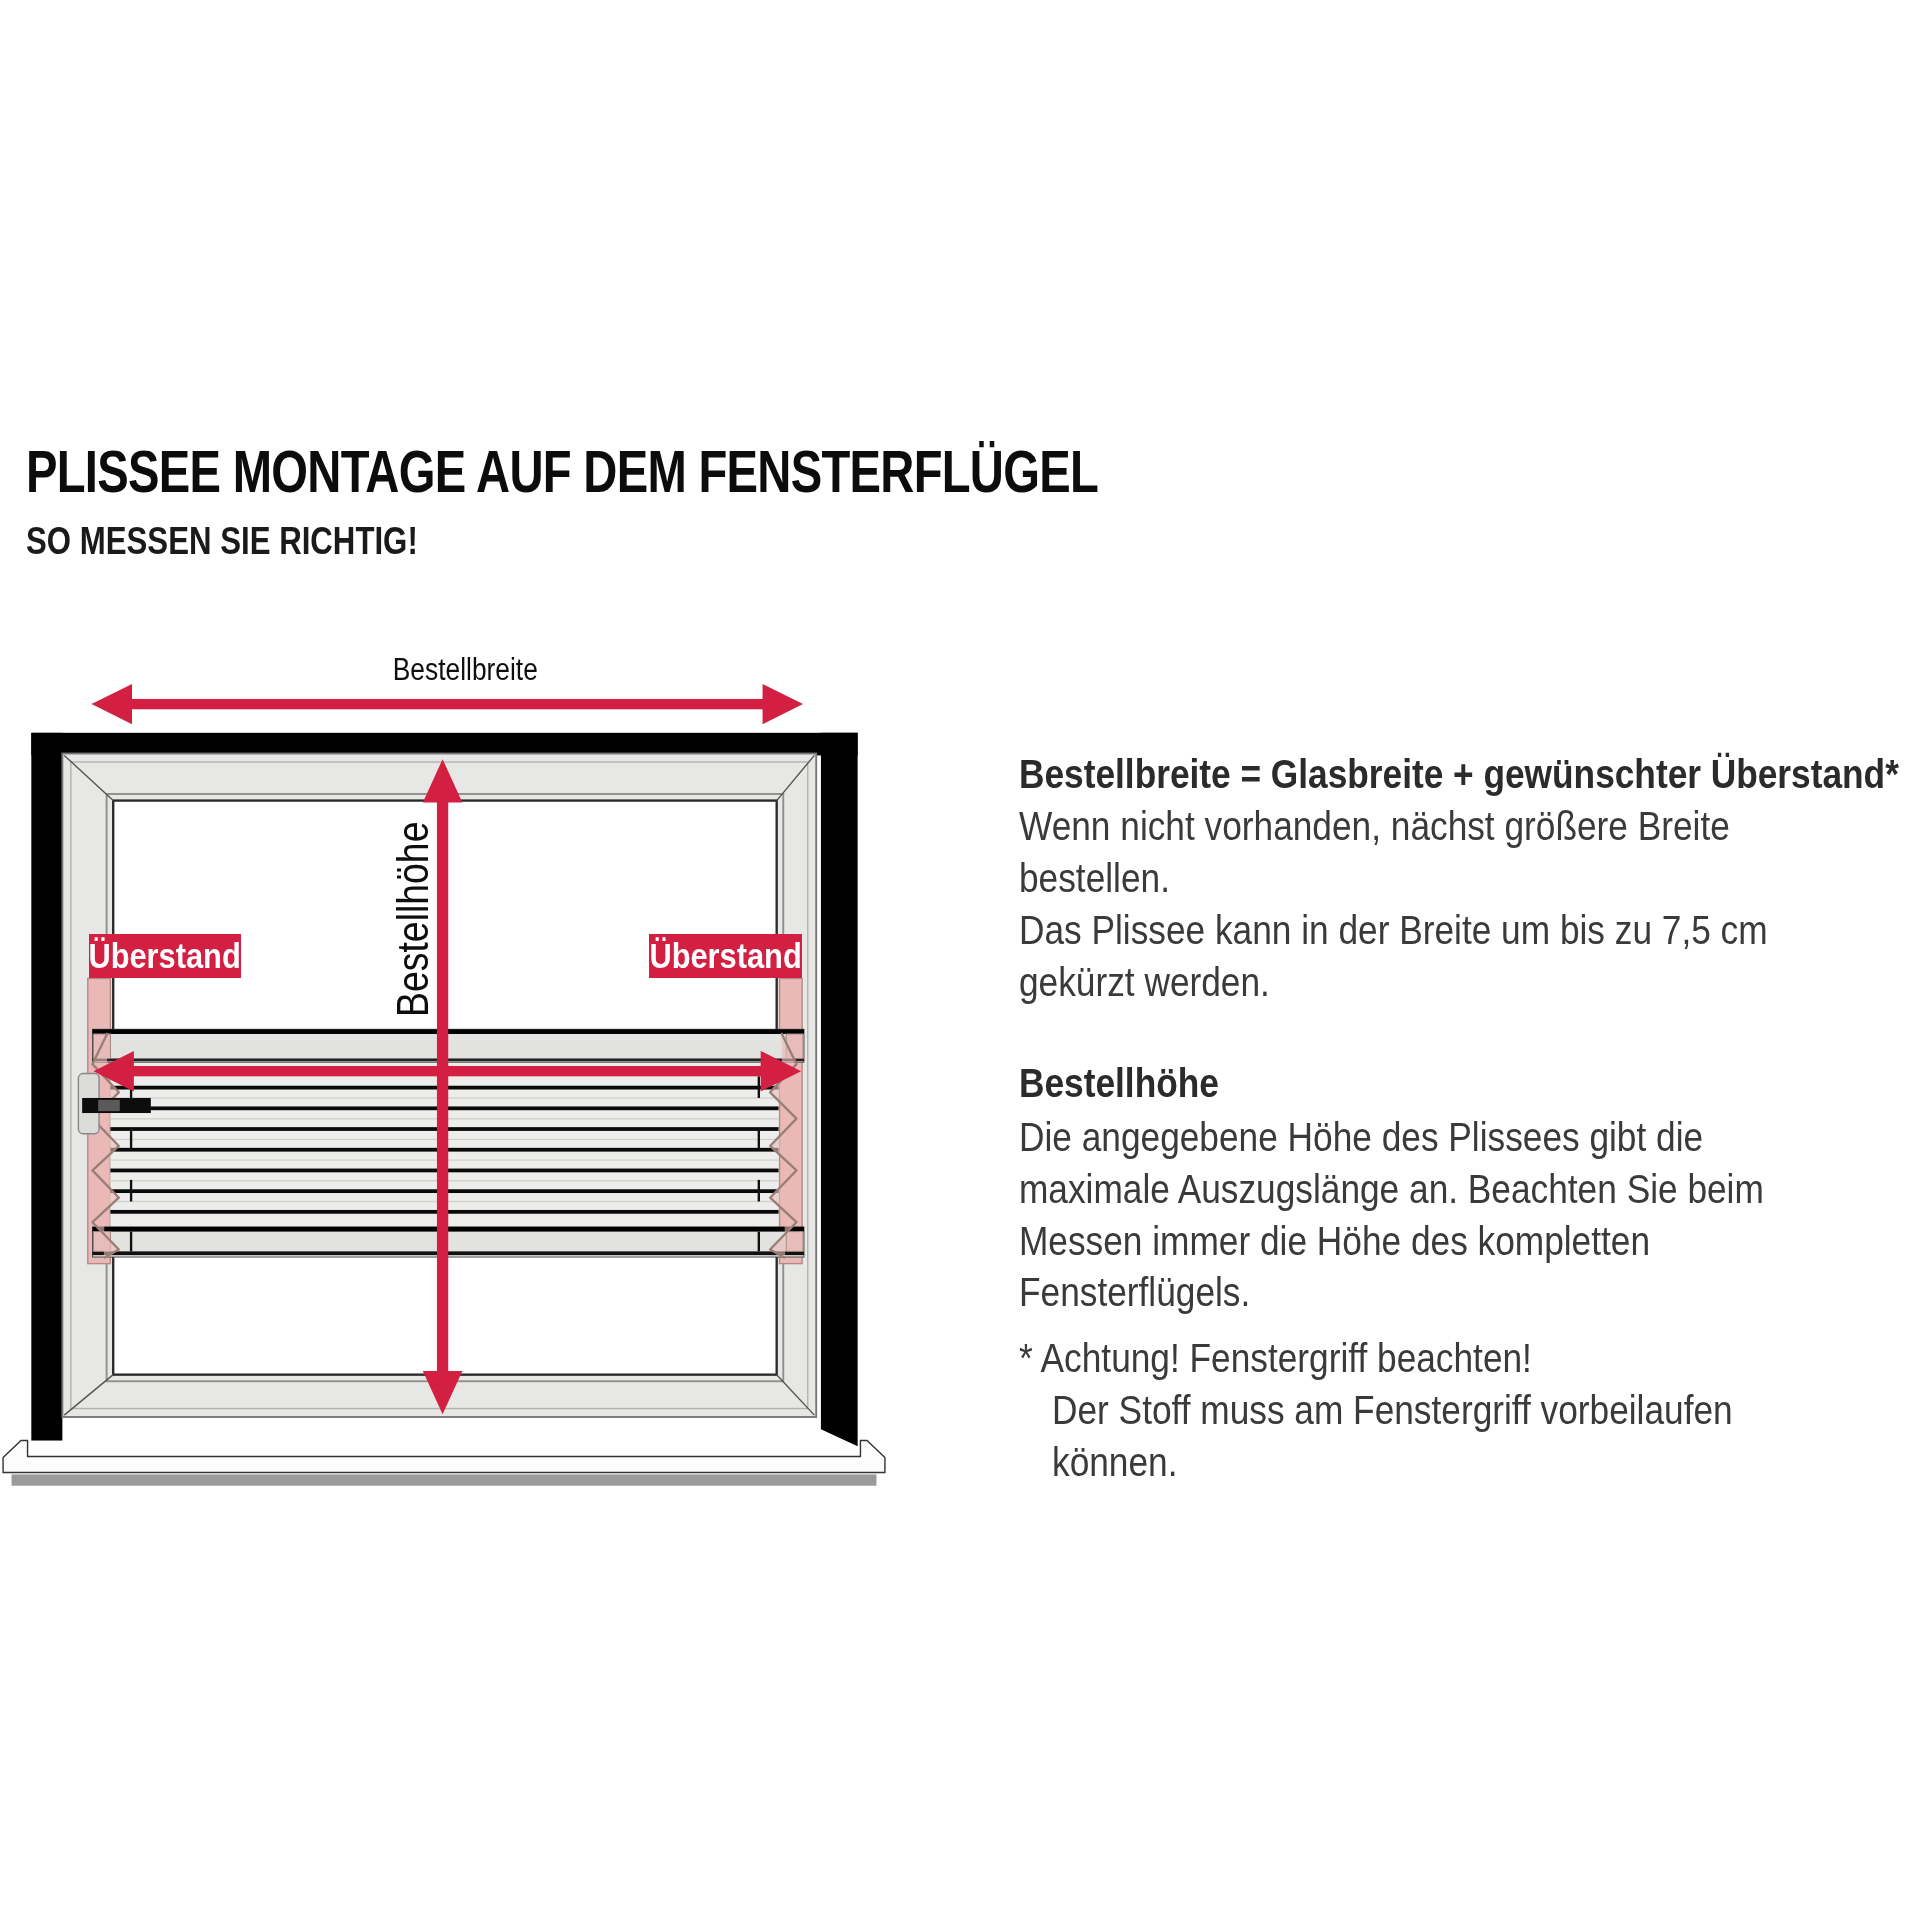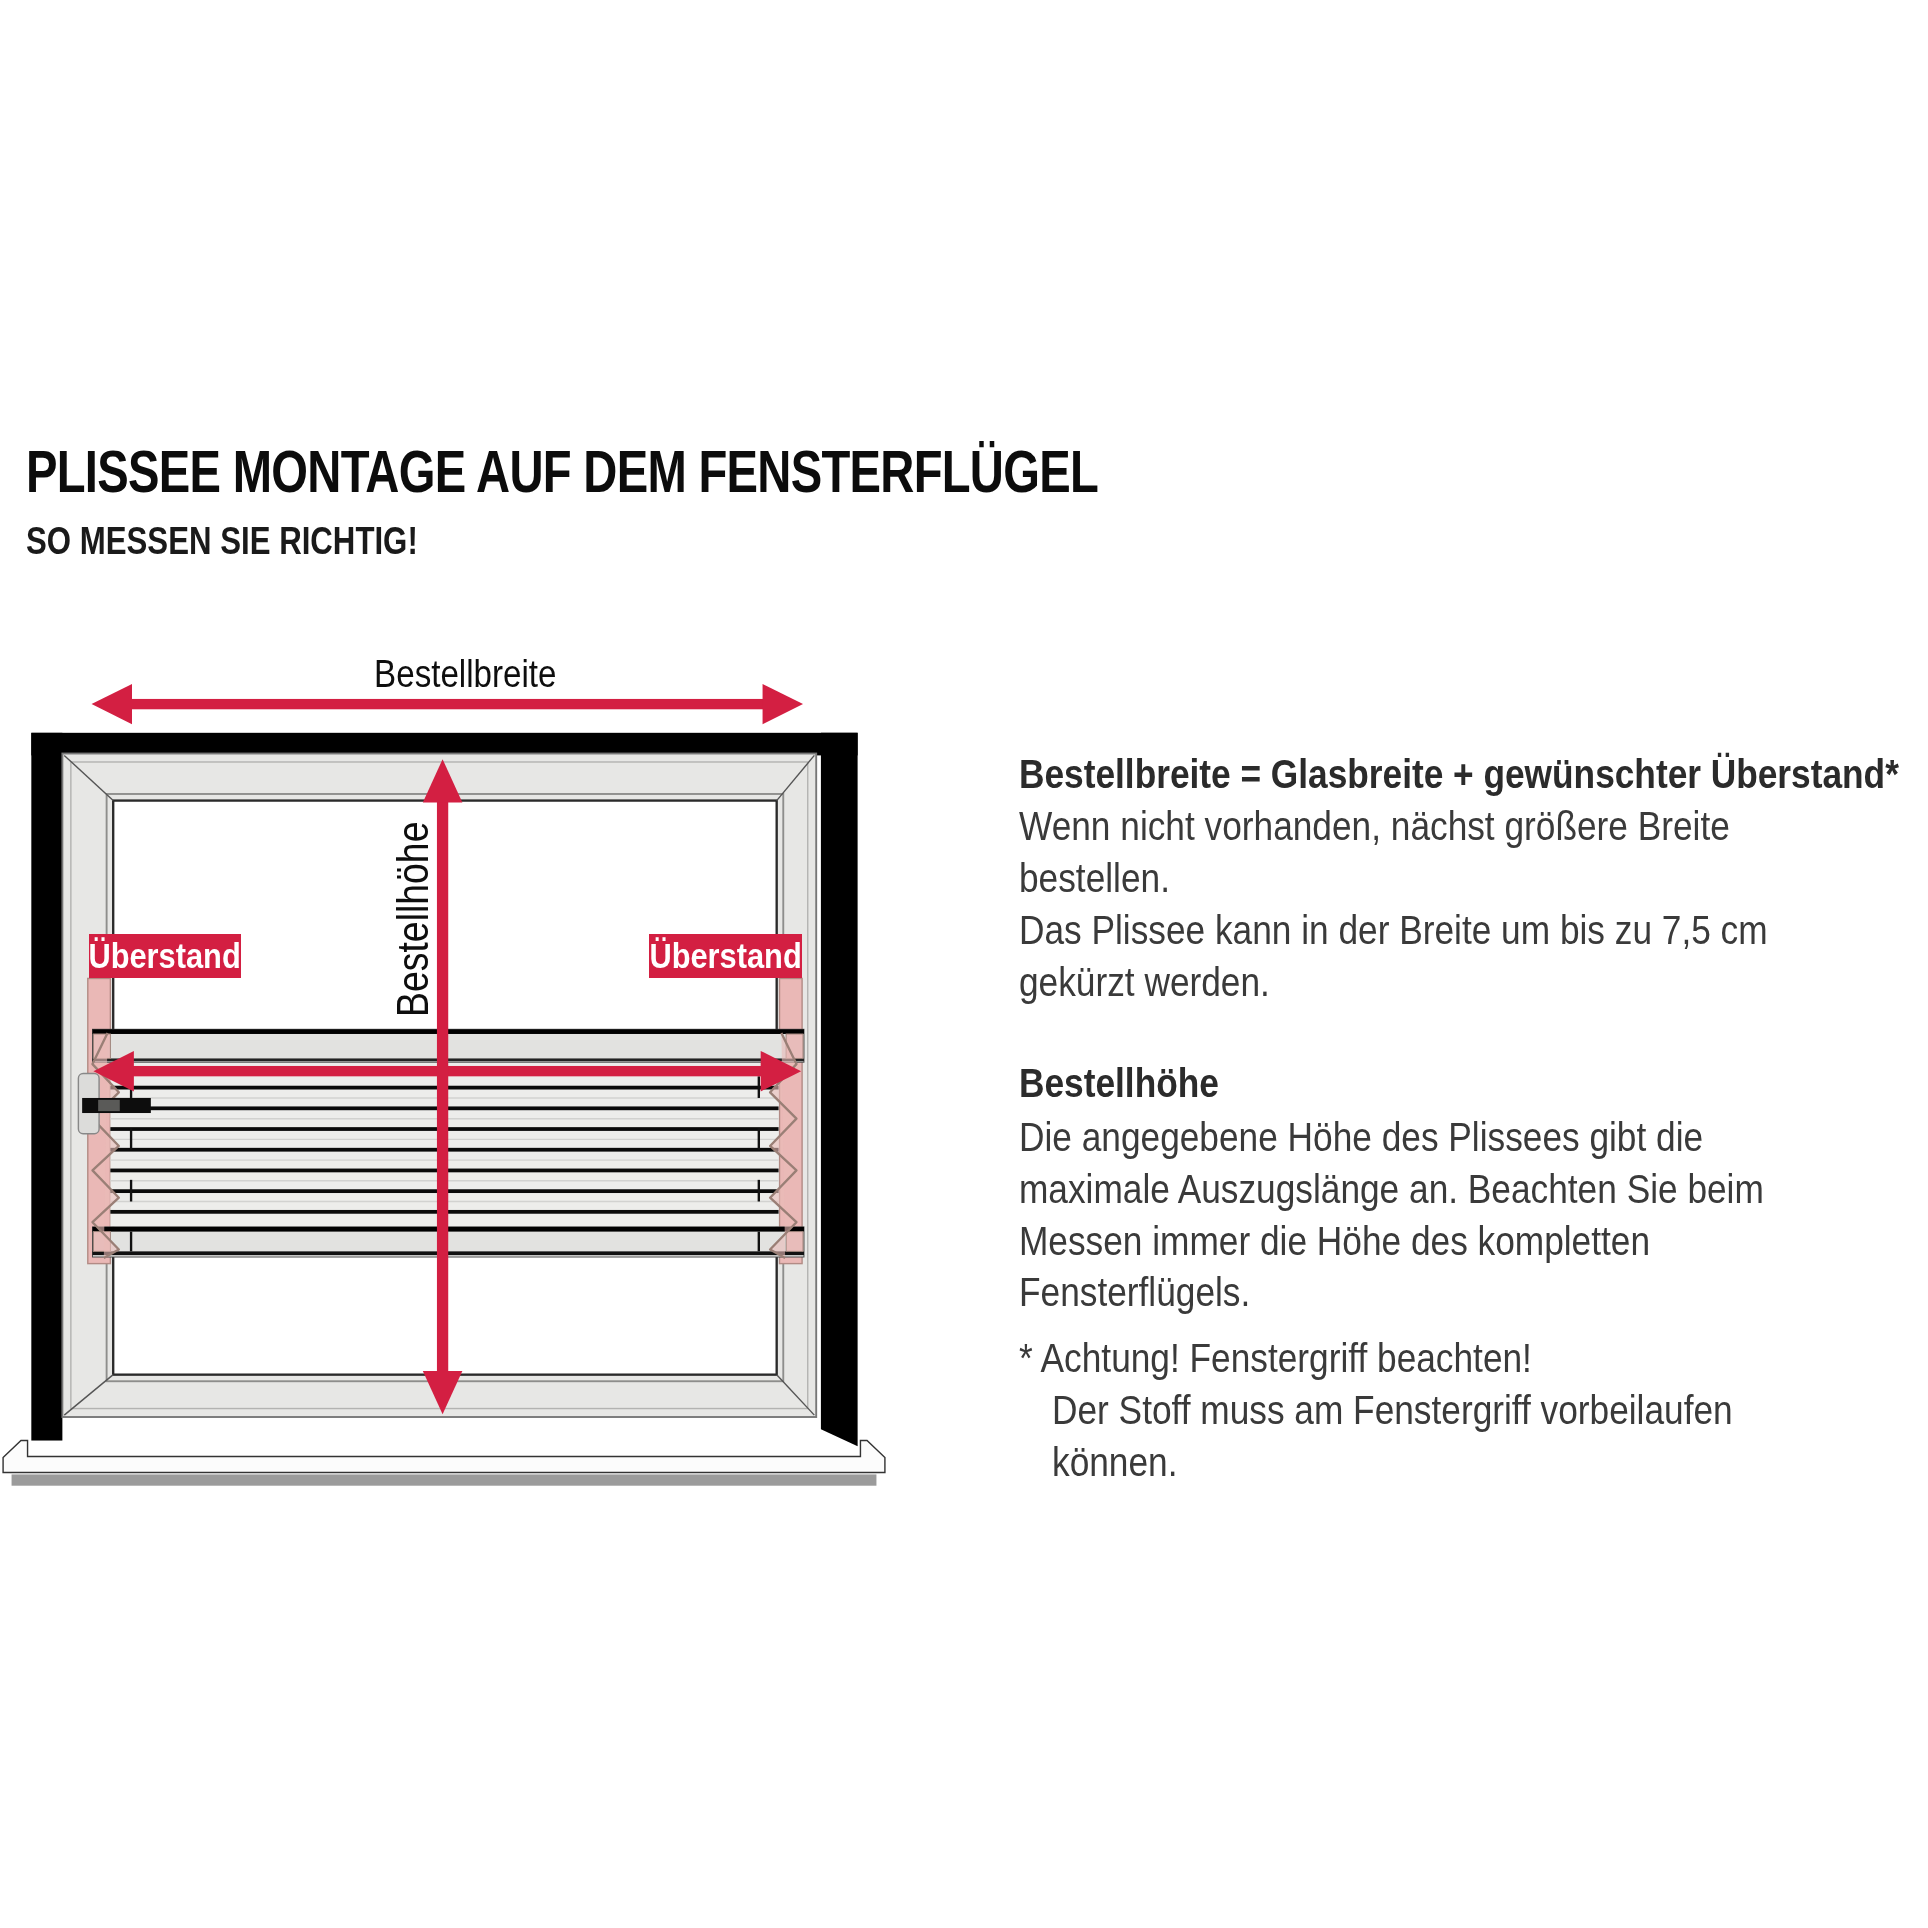--- a/index.html
+++ b/index.html
@@ -8,21 +8,21 @@
   .nowrap{white-space:nowrap;}
 
   
   .condL{transform:scaleX(0.80);transform-origin:0 0;}
 
   .page-title{left:26px;top:441px;font-size:59px;line-height:62px;font-weight:800;color:#0c0c0c;letter-spacing:-0.9px;}
   .page-subtitle{left:26px;top:520px;font-size:39px;line-height:41px;font-weight:600;color:#1a1a1a;letter-spacing:0;}
 
   .diagram-wrap{left:0;top:650px;width:904px;height:847px;}
 
-  .bb-label{left:282px;top:652px;width:367px;text-align:center;font-size:39px;color:#0e0e0e;font-weight:400;}
+  .bb-label{left:282px;top:652px;width:367px;text-align:center;font-size:31px;color:#0e0e0e;font-weight:400;}
   .bb-label>span{display:inline-block;transform:scaleX(0.85);transform-origin:50% 50%;}
 
   .bh-label{left:389px;top:1017px;font-size:44px;line-height:47px;color:#0e0e0e;font-weight:400;
             transform:rotate(-90deg) scaleX(0.85);transform-origin:0 0;}
 
   .ueberstand{height:44px;background:#d31f42;color:#fff;display:flex;align-items:center;justify-content:center;
               font-weight:700;font-size:35px;}
   .ueberstand>span{display:inline-block;transform:scaleX(0.88);transform-origin:50% 50%;}
   .ueb-left{left:89px;top:934px;width:152px;}
   .ueb-right{left:649px;top:934px;width:153px;}

